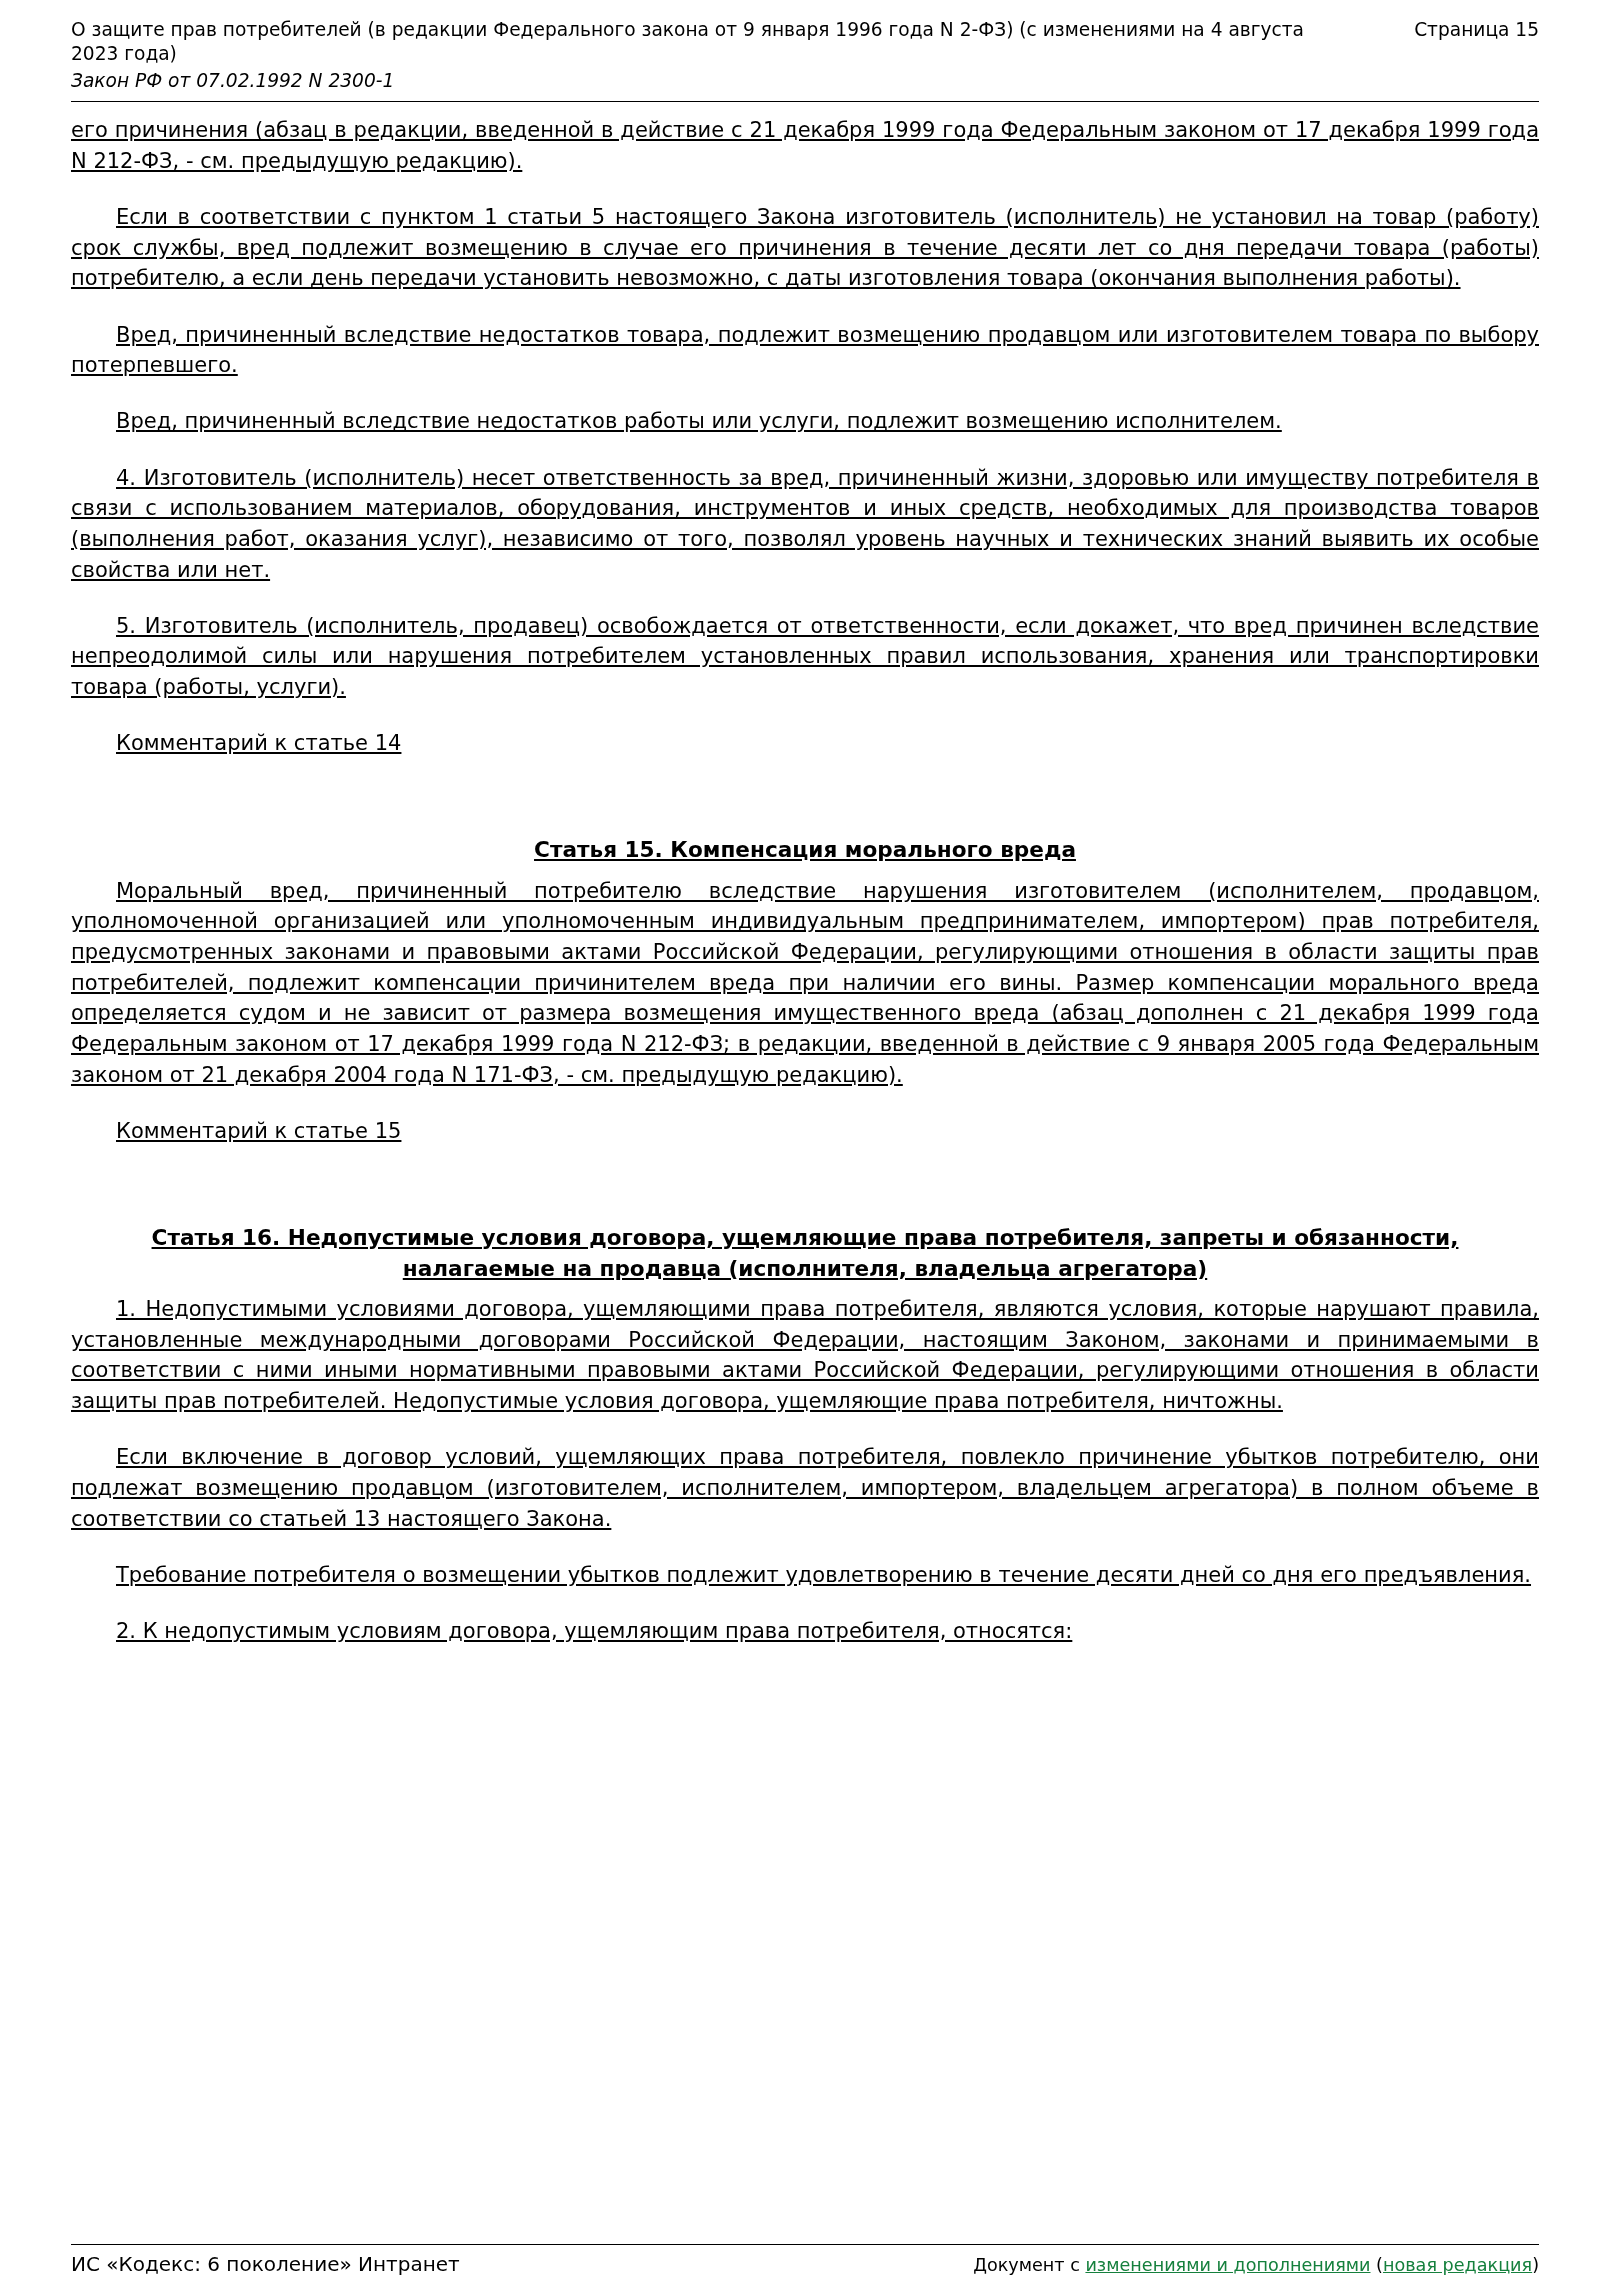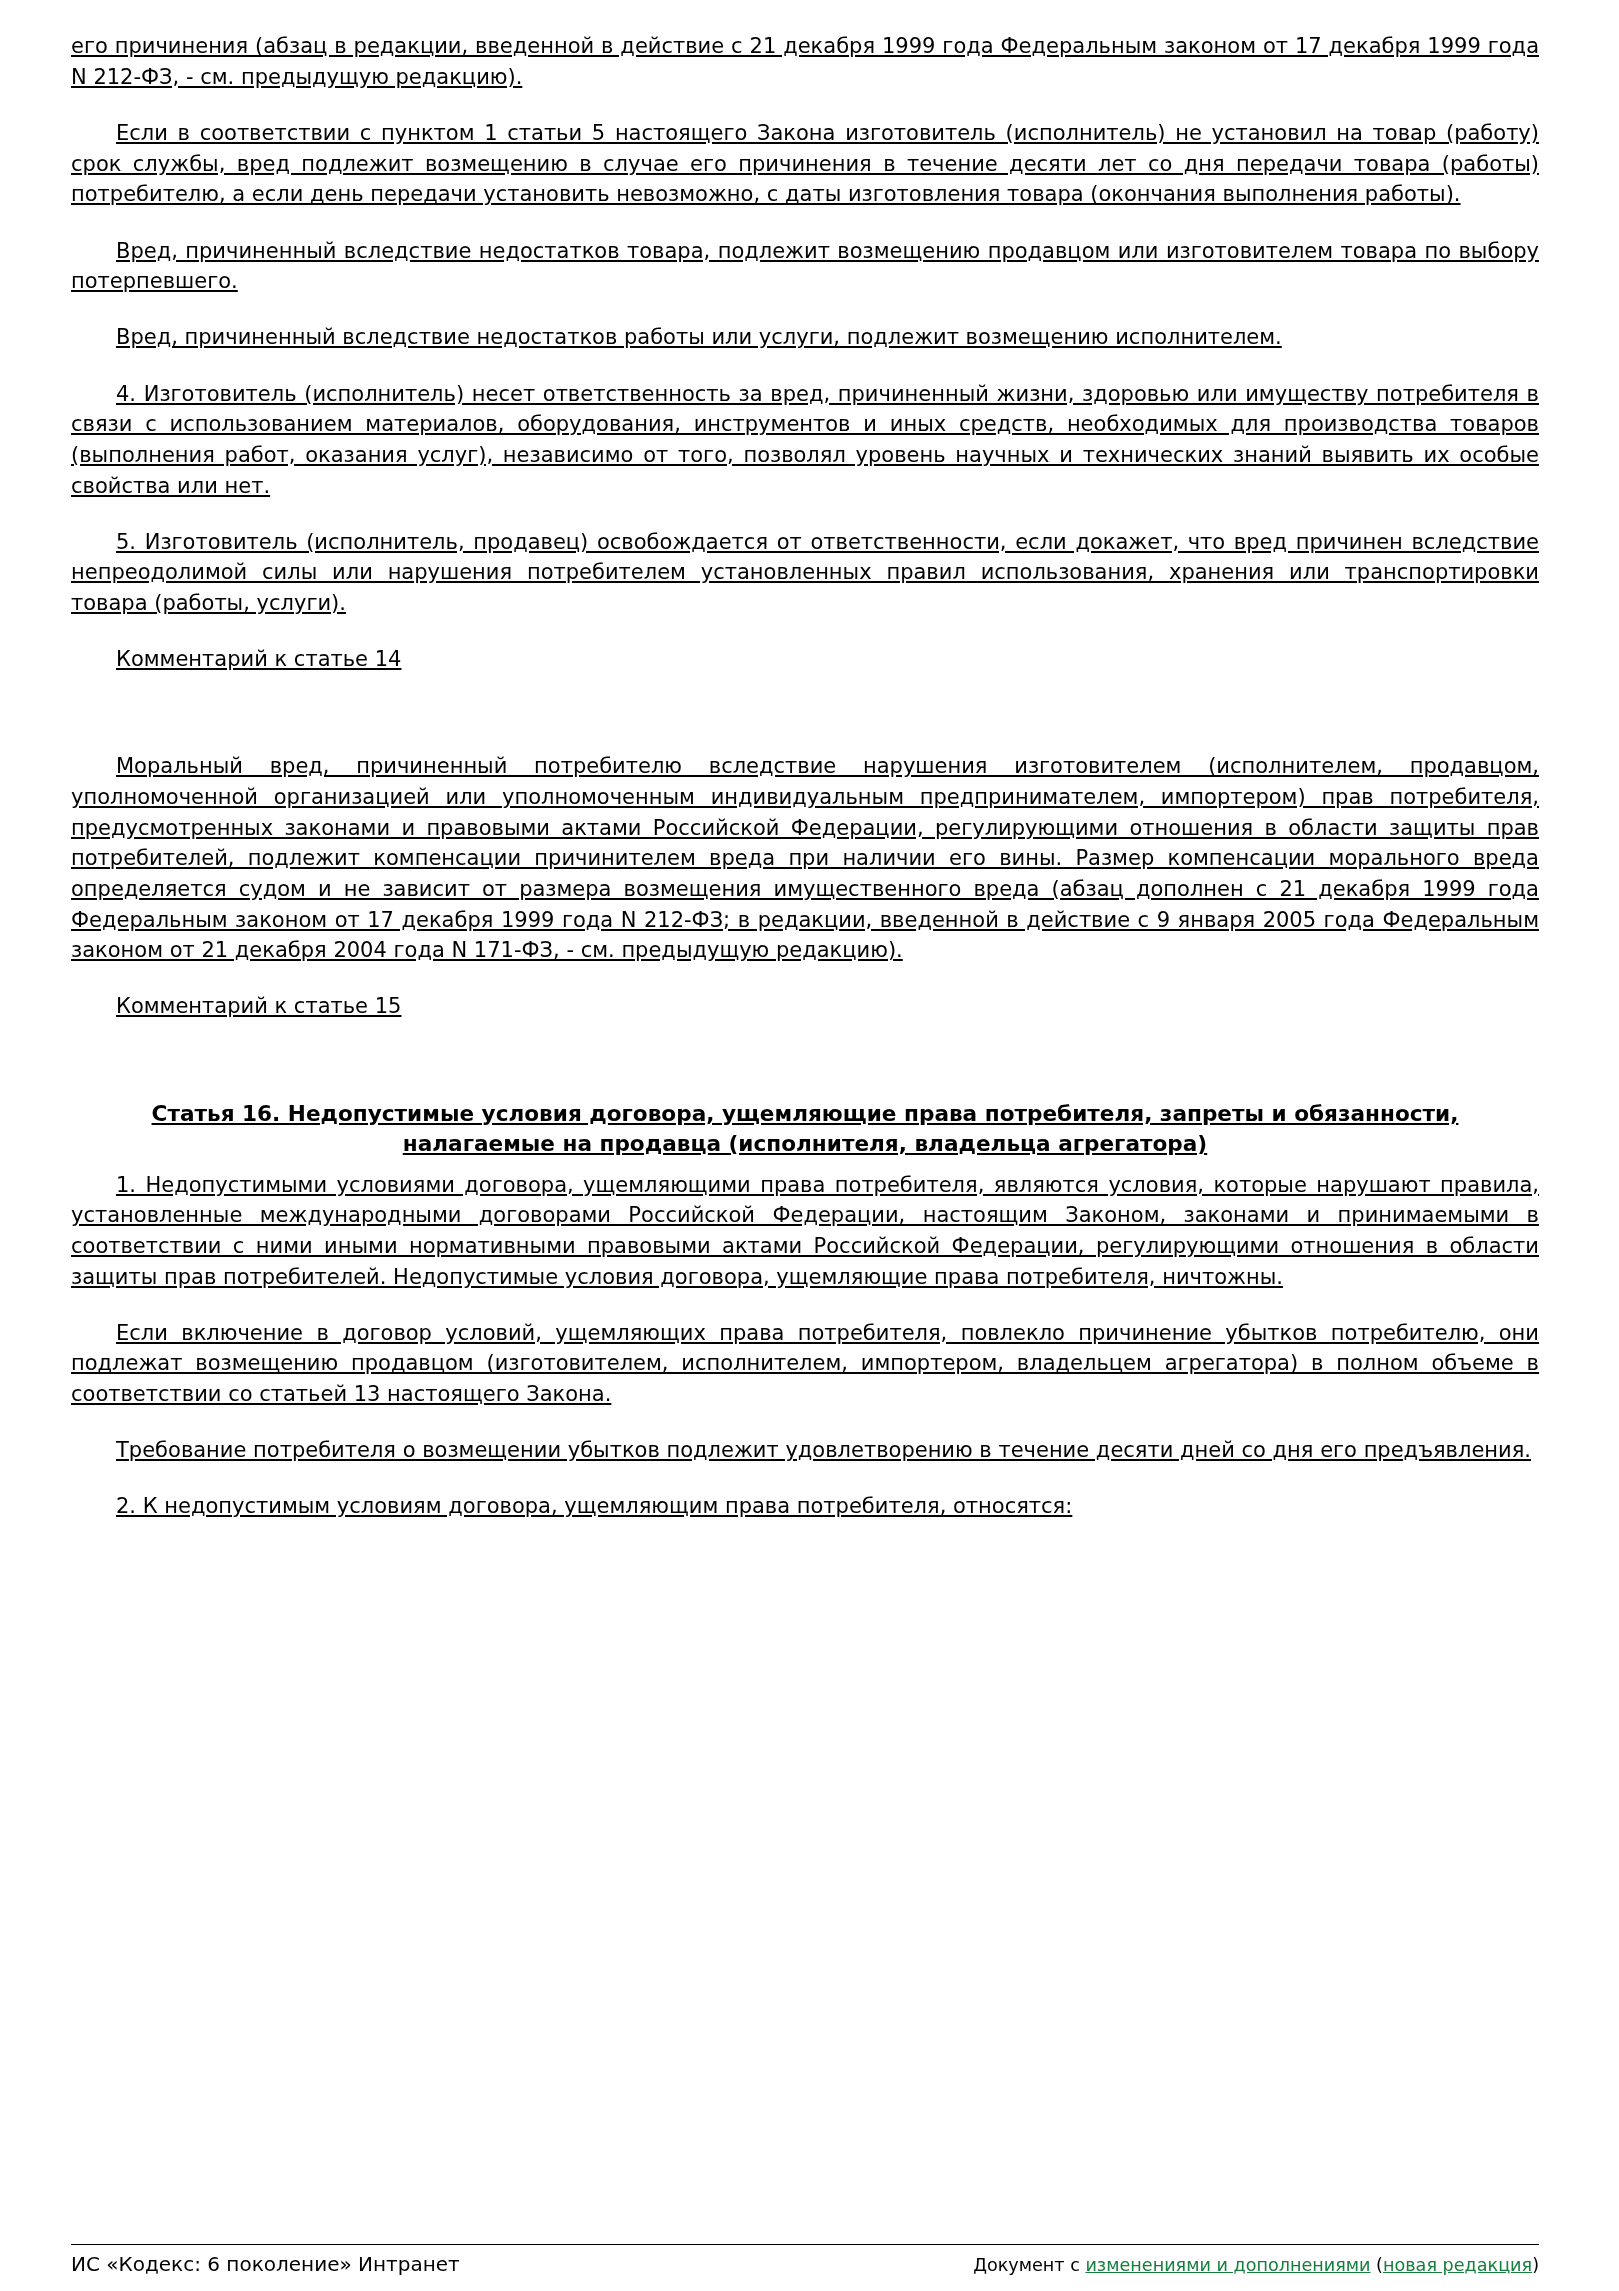--- a/index.html
+++ b/index.html
@@ -111,40 +111,49 @@
     color: #15803d;
     text-decoration: underline;
     cursor: pointer;
   }
 </style>
 </head>
 <body>
 
 <div class="page">
 
+  <div class="header">
+    <div class="header-row">
+      <div class="header-title">О защите прав потребителей (в редакции Федерального закона от 9 января 1996 года N 2-ФЗ) (с изменениями на 4 августа 2023 года)</div>
+      <div class="header-page">Страница 15</div>
+    </div>
+    <div class="header-sub">Закон РФ от 07.02.1992 N 2300-1</div>
+    <hr class="header-rule">
+  </div>
 
   <div class="content">
 
     <p class="para noindent">его причинения (абзац в редакции, введенной в действие с 21 декабря 1999 года Федеральным законом от 17 декабря 1999 года N 212-ФЗ, - см. предыдущую редакцию).</p>
 
     <p class="para indent">Если в соответствии с пунктом 1 статьи 5 настоящего Закона изготовитель (исполнитель) не установил на товар (работу) срок службы, вред подлежит возмещению в случае его причинения в течение десяти лет со дня передачи товара (работы) потребителю, а если день передачи установить невозможно, с даты изготовления товара (окончания выполнения работы).</p>
 
     <p class="para indent">Вред, причиненный вследствие недостатков товара, подлежит возмещению продавцом или изготовителем товара по выбору потерпевшего.</p>
 
     <p class="para indent">Вред, причиненный вследствие недостатков работы или услуги, подлежит возмещению исполнителем.</p>
 
     <p class="para indent">4. Изготовитель (исполнитель) несет ответственность за вред, причиненный жизни, здоровью или имуществу потребителя в связи с использованием материалов, оборудования, инструментов и иных средств, необходимых для производства товаров (выполнения работ, оказания услуг), независимо от того, позволял уровень научных и технических знаний выявить их особые свойства или нет.</p>
 
     <p class="para indent">5. Изготовитель (исполнитель, продавец) освобождается от ответственности, если докажет, что вред причинен вследствие непреодолимой силы или нарушения потребителем установленных правил использования, хранения или транспортировки товара (работы, услуги).</p>
 
     <p class="para indent">Комментарий к статье 14</p>
 
     <div class="spacer-lg"></div>
 
     <div class="article-block-15">
+      <h2 class="article-title">Статья 15. Компенсация морального вреда</h2>
       <p class="para indent">Моральный вред, причиненный потребителю вследствие нарушения изготовителем (исполнителем, продавцом, уполномоченной организацией или уполномоченным индивидуальным предпринимателем, импортером) прав потребителя, предусмотренных законами и правовыми актами Российской Федерации, регулирующими отношения в области защиты прав потребителей, подлежит компенсации причинителем вреда при наличии его вины. Размер компенсации морального вреда определяется судом и не зависит от размера возмещения имущественного вреда (абзац дополнен с 21 декабря 1999 года Федеральным законом от 17 декабря 1999 года N 212-ФЗ; в редакции, введенной в действие с 9 января 2005 года Федеральным законом от 21 декабря 2004 года N 171-ФЗ, - см. предыдущую редакцию).</p>
       <p class="para indent">Комментарий к статье 15</p>
     </div>
 
     <div class="spacer-lg"></div>
 
     <div class="article-block-16">
       <h2 class="article-title">Статья 16. Недопустимые условия договора, ущемляющие права потребителя, запреты и обязанности, налагаемые на продавца (исполнителя, владельца агрегатора)</h2>
       <p class="para indent">1. Недопустимыми условиями договора, ущемляющими права потребителя, являются условия, которые нарушают правила, установленные международными договорами Российской Федерации, настоящим Законом, законами и принимаемыми в соответствии с ними иными нормативными правовыми актами Российской Федерации, регулирующими отношения в области защиты прав потребителей. Недопустимые условия договора, ущемляющие права потребителя, ничтожны.</p>
       <p class="para indent">Если включение в договор условий, ущемляющих права потребителя, повлекло причинение убытков потребителю, они подлежат возмещению продавцом (изготовителем, исполнителем, импортером, владельцем агрегатора) в полном объеме в соответствии со статьей 13 настоящего Закона.</p>

